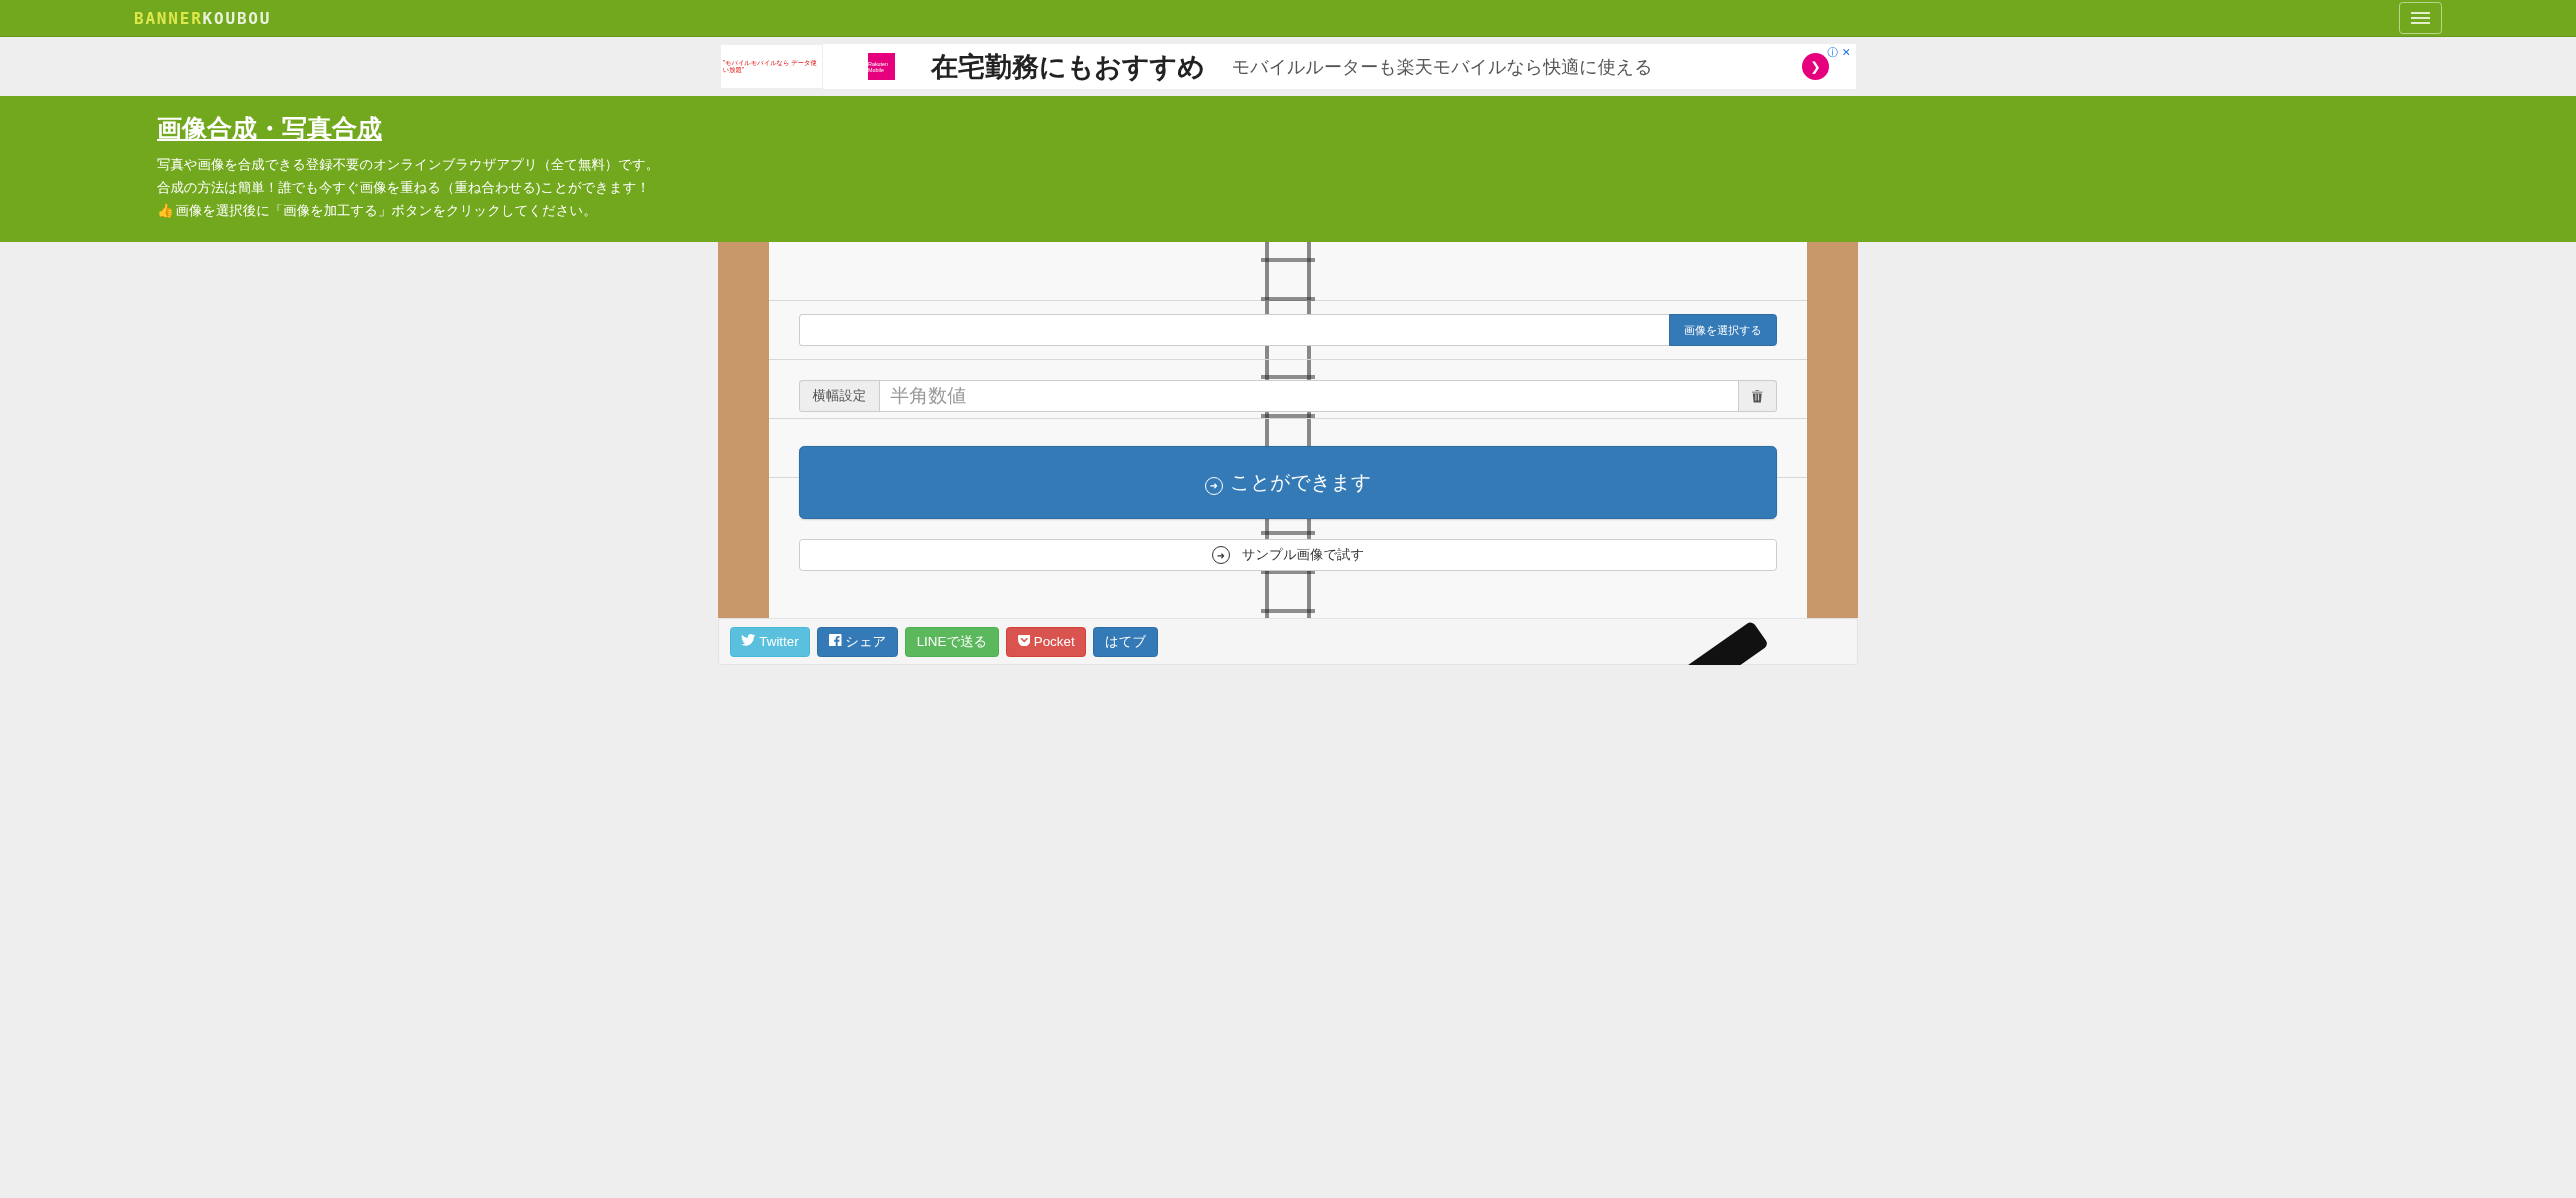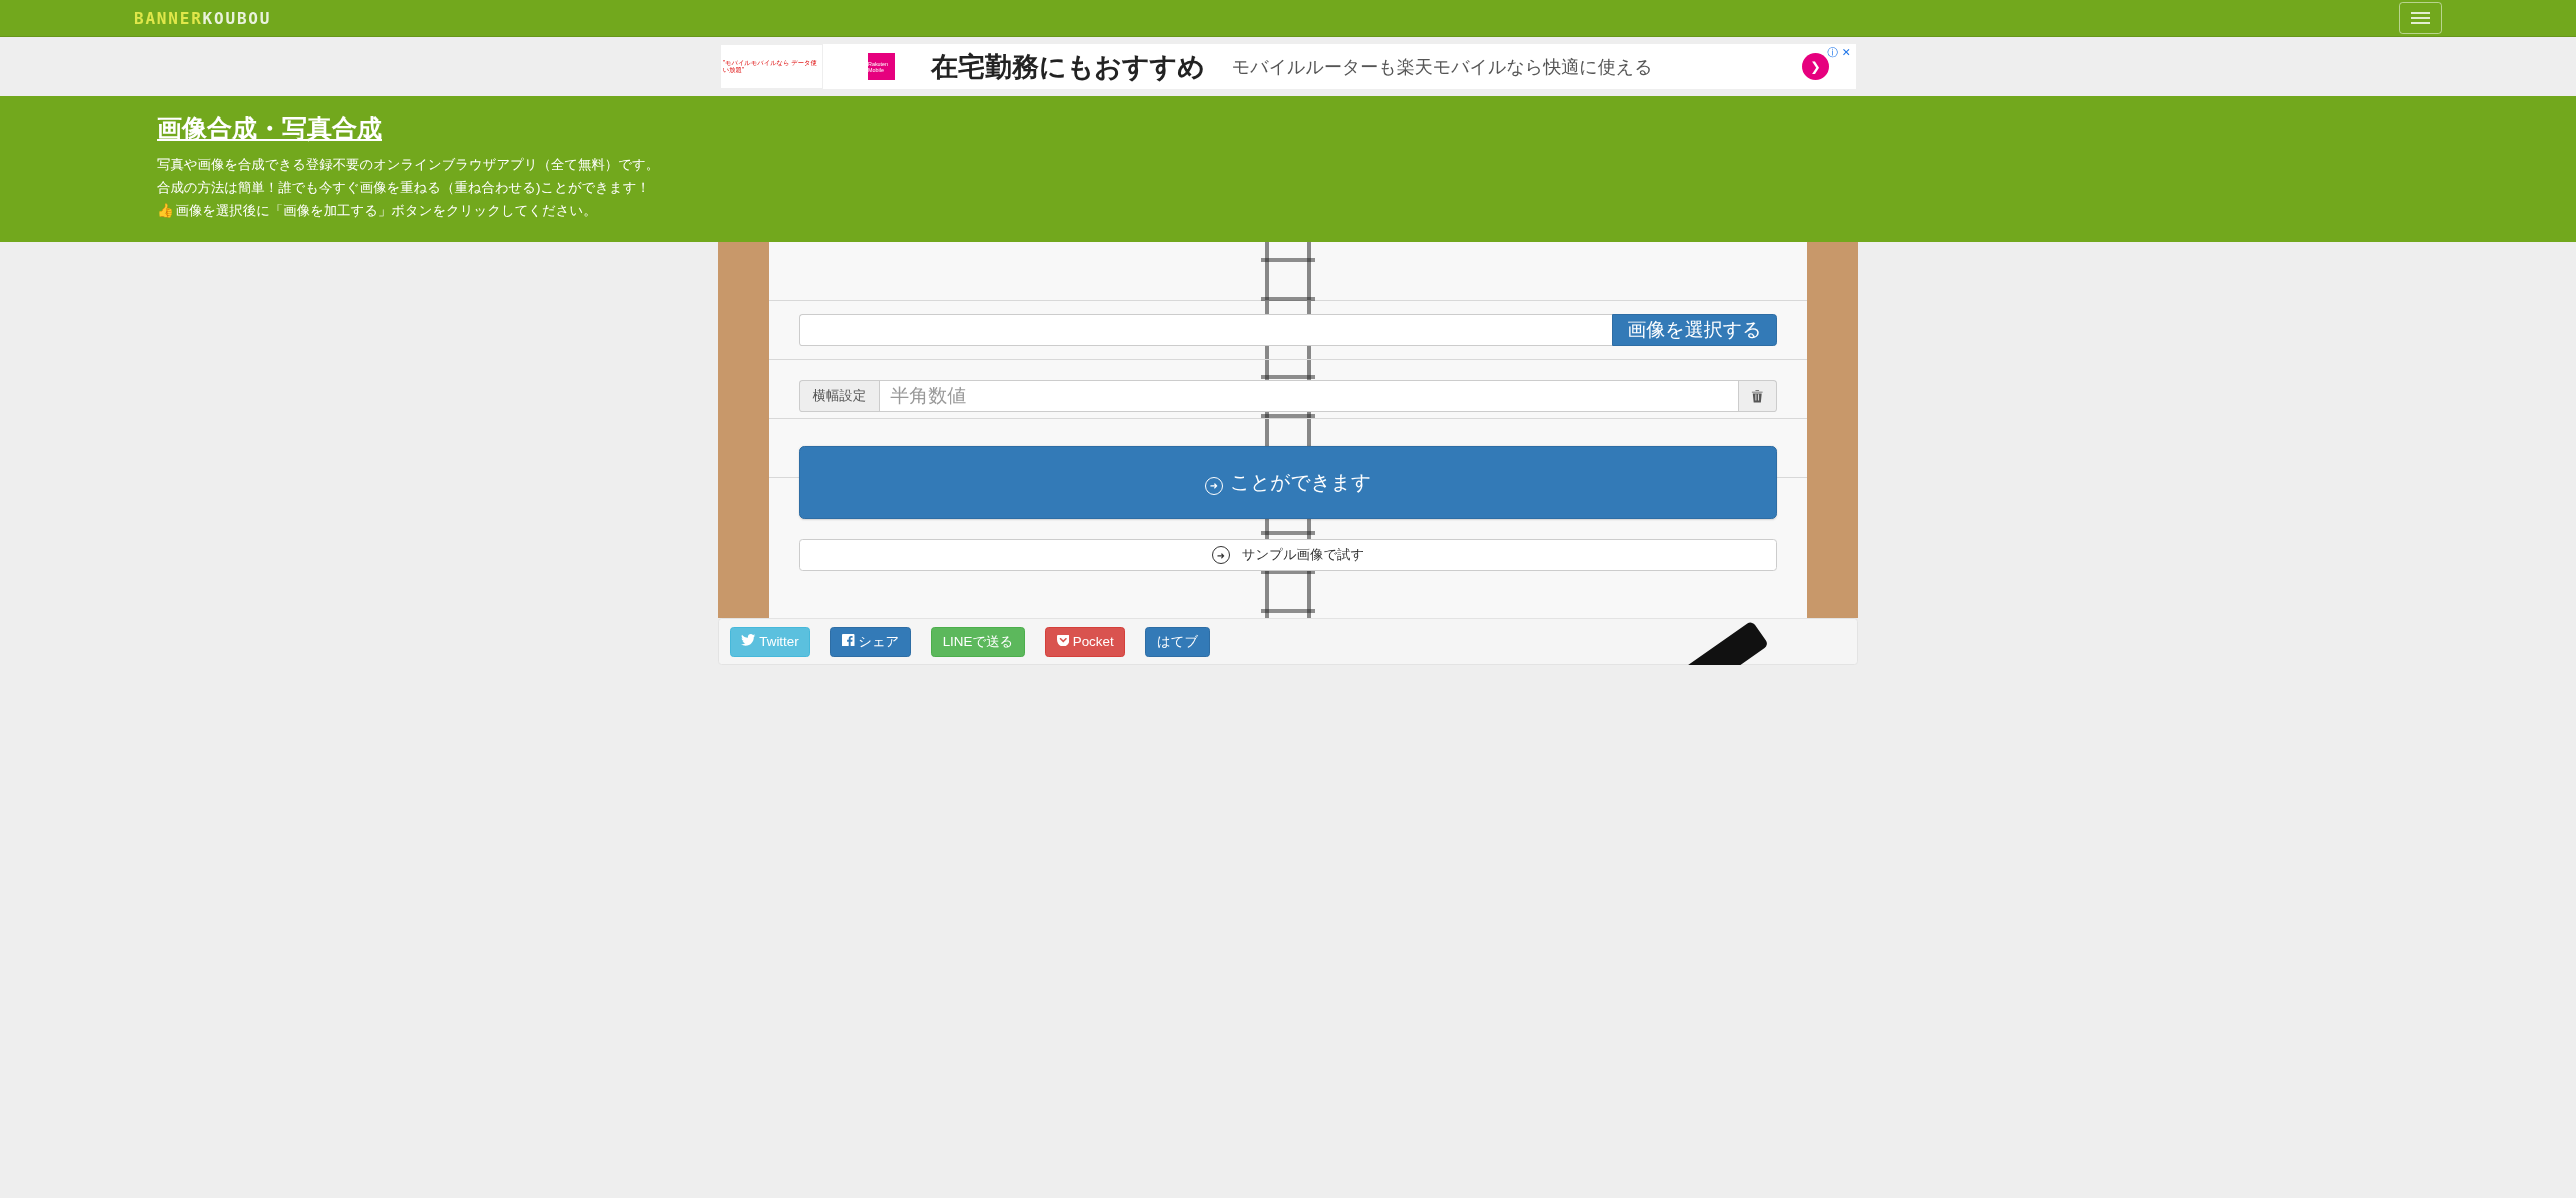--- a/index.html
+++ b/index.html
@@ -207,21 +207,21 @@
       padding: 0 9px;
       font-size: 12.5px;
     }
     .file-select-btn {
       background: #337ab7;
       color: #fff;
       border: 0.9px solid #2e6da4;
       border-radius: 0 3.6px 3.6px 0;
       padding: 0 14.3px;
       height: 32px;
-      font-size: 19px;
+      font-size: 11px;
       cursor: pointer;
     }
     
     .width-row {
       position: relative;
       z-index: 2;
       display: flex;
       margin-bottom: 34px;
     }
     .width-label {
@@ -296,21 +296,21 @@
     }
     
     .share-bar {
       width: 1140px;
       margin: 0 auto;
       background: #f5f5f5;
       border: 0.9px solid #e3e3e3;
       border-radius: 3.6px;
       padding: 7.2px 10.7px;
       display: flex;
-      gap: 20px;
+      gap: 7px;
     }
     .share-btn {
       height: 30px;
       border-radius: 3.6px;
       border: none;
       color: #fff;
       font-size: 13.4px;
       padding: 0 10.7px;
       display: flex;
       align-items: center;

